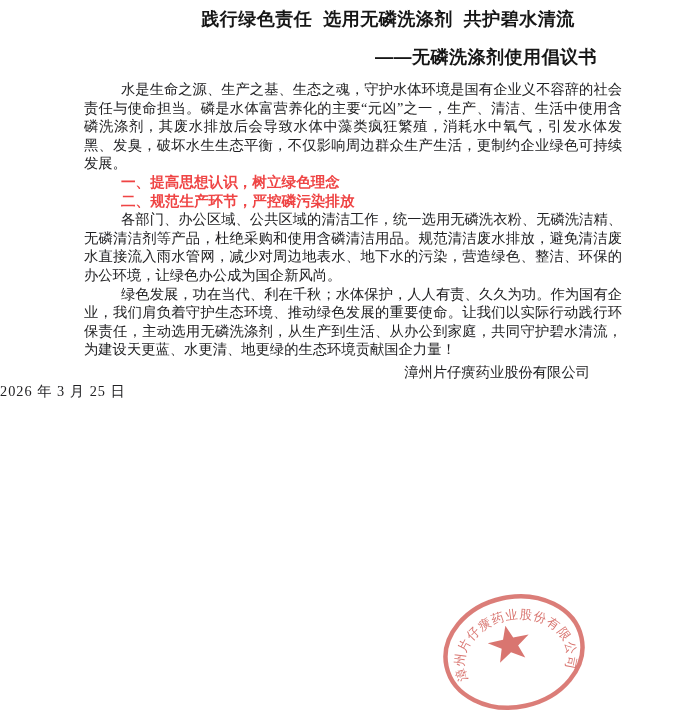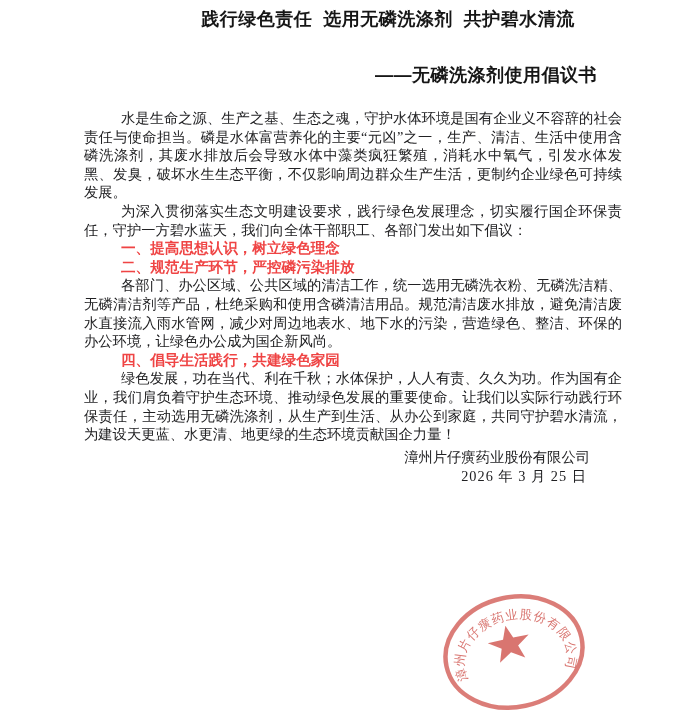--- a/index.html
+++ b/index.html
@@ -18,31 +18,31 @@
     left:38px;
     text-align:center;
     font-family:"Liberation Sans","DejaVu Sans",sans-serif;
     font-weight:bold;
     font-size:18px;
     color:#161616;
     letter-spacing:0.5px;
     white-space:pre;
   }
   .doc-subtitle{
-    margin-top:32px;
+    margin-top:14px;
     padding-right:103px;
     text-align:right;
     font-family:"Liberation Sans","DejaVu Sans",sans-serif;
     font-weight:bold;
     font-size:18px;
     color:#161616;
     letter-spacing:0.5px;
   }
   .body-col{
-    margin:22px 78px 0 84px;   
+    margin:11px 78px 0 84px;   
     font-size:14.3px;
     line-height:18.6px;
     text-align:justify;
     color:#212123;
   }
   .body-col p{
     margin:0;
     text-indent:37px;
   }
   .sec-heading{
@@ -58,22 +58,22 @@
     margin-top:4px;
     font-size:14.3px;
     line-height:19px;
     color:#212123;
   }
   .sign-company{
     text-align:right;
     margin-right:110px;
   }
   .sign-date{
-    text-align:right;
-    margin-right:113px;
+    text-align:left;
+    margin-right:86px;
     letter-spacing:1px;
   }
   .stamp{
     position:absolute;
     left:435px;
     top:579px;
     width:160px;
     height:131px;
     mix-blend-mode:multiply;
     opacity:0.82;
@@ -84,29 +84,27 @@
 <body>
 
 <div class="page">
 
   <div class="doc-title">践行绿色责任  选用无磷洗涤剂  共护碧水清流</div>
 
   <div class="doc-subtitle">——无磷洗涤剂使用倡议书</div>
 
   <div class="body-col">
     <p>水是生命之源、生产之基、生态之魂，守护水体环境是国有企业义不容辞的社会责任与使命担当。磷是水体富营养化的主要“元凶”之一，生产、清洁、生活中使用含磷洗涤剂，其废水排放后会导致水体中藻类疯狂繁殖，消耗水中氧气，引发水体发黑、发臭，破坏水生生态平衡，不仅影响周边群众生产生活，更制约企业绿色可持续发展。</p>
-    <p>为深入贯彻落实生态文明建设要求，践行绿色发展理念，切实履行国企环保责任，守护一方碧水蓝天，我们向全体干部职工、各部门发出如下倡议：</p>
 
     <p class="sec-heading">一、提高思想认识，树立绿色理念</p>
 
     <p class="sec-heading">二、规范生产环节，严控磷污染排放</p>
 
     <p>各部门、办公区域、公共区域的清洁工作，统一选用无磷洗衣粉、无磷洗洁精、无磷清洁剂等产品，杜绝采购和使用含磷清洁用品。规范清洁废水排放，避免清洁废水直接流入雨水管网，减少对周边地表水、地下水的污染，营造绿色、整洁、环保的办公环境，让绿色办公成为国企新风尚。</p>
 
-    <p class="sec-heading">四、倡导生活践行，共建绿色家园</p>
 
     <p>绿色发展，功在当代、利在千秋；水体保护，人人有责、久久为功。作为国有企业，我们肩负着守护生态环境、推动绿色发展的重要使命。让我们以实际行动践行环保责任，主动选用无磷洗涤剂，从生产到生活、从办公到家庭，共同守护碧水清流，为建设天更蓝、水更清、地更绿的生态环境贡献国企力量！</p>
   </div>
 
   <div class="sign-block">
     <div class="sign-company">漳州片仔癀药业股份有限公司</div>
     <div class="sign-date">2026 年 3 月 25 日</div>
   </div>
 
   <svg class="stamp" viewBox="0 0 160 131" xmlns="http://www.w3.org/2000/svg">

